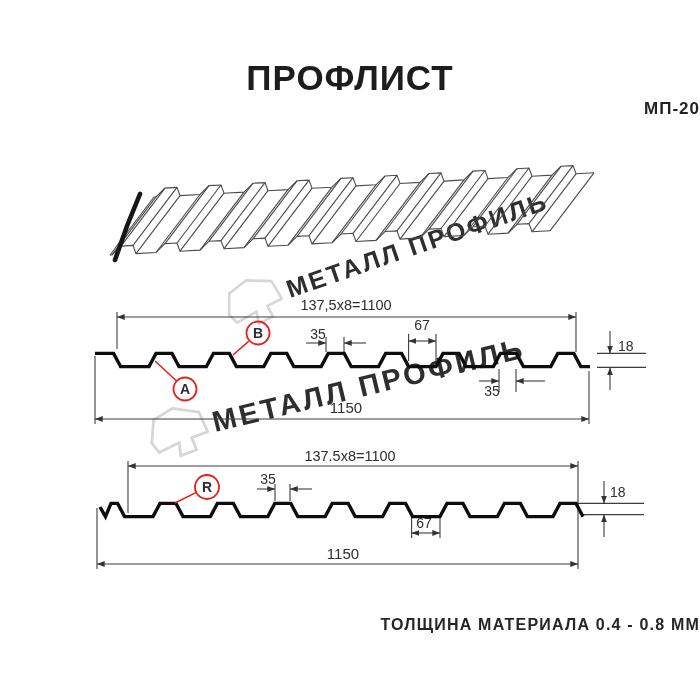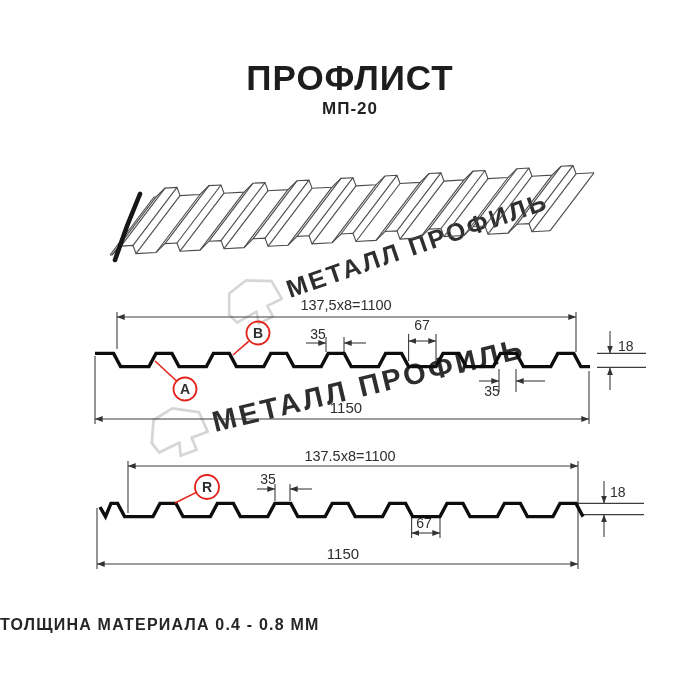--- a/index.html
+++ b/index.html
@@ -1,22 +1,22 @@
 <!DOCTYPE html>
 <html><head>
 <meta charset="utf-8">
 <style>
   html,body{margin:0;padding:0;background:#fff;}
   #page{position:relative;width:700px;height:700px;background:#ffffff;overflow:hidden;
         font-family:"Liberation Sans",sans-serif;padding-left:24px;}
   .title{position:absolute;left:0;top:58px;width:700px;text-align:center;
          font-size:35px;font-weight:800;letter-spacing:1px;color:#1d1d1d;}
-  .subtitle{position:absolute;left:0;top:99px;width:700px;text-align:center;
+  .subtitle{position:absolute;left:0;top:99px;width:700px;text-align:right;
          font-size:17px;font-weight:600;letter-spacing:1px;color:#222;}
-  .footer{position:absolute;left:0;top:616px;width:700px;text-align:left;
+  .footer{position:absolute;left:0;top:616px;width:700px;text-align:right;
          font-size:16px;font-weight:600;letter-spacing:1.2px;color:#262626;}
   svg{position:absolute;left:0;top:0;}
   svg text{font-family:"Liberation Sans",sans-serif;fill:#2e2e2e;}
   .dim{font-size:14px;}
   .dimBig{font-size:15px;}
   .dimMod{font-size:14.5px;}
   .redLabel{font-size:14px;font-weight:600;}
   .wmText{font-size:25px;font-weight:700;letter-spacing:2.5px;}
   .wmText2{font-size:29px;font-weight:700;letter-spacing:3px;}
   line,path,circle{vector-effect:none;}

